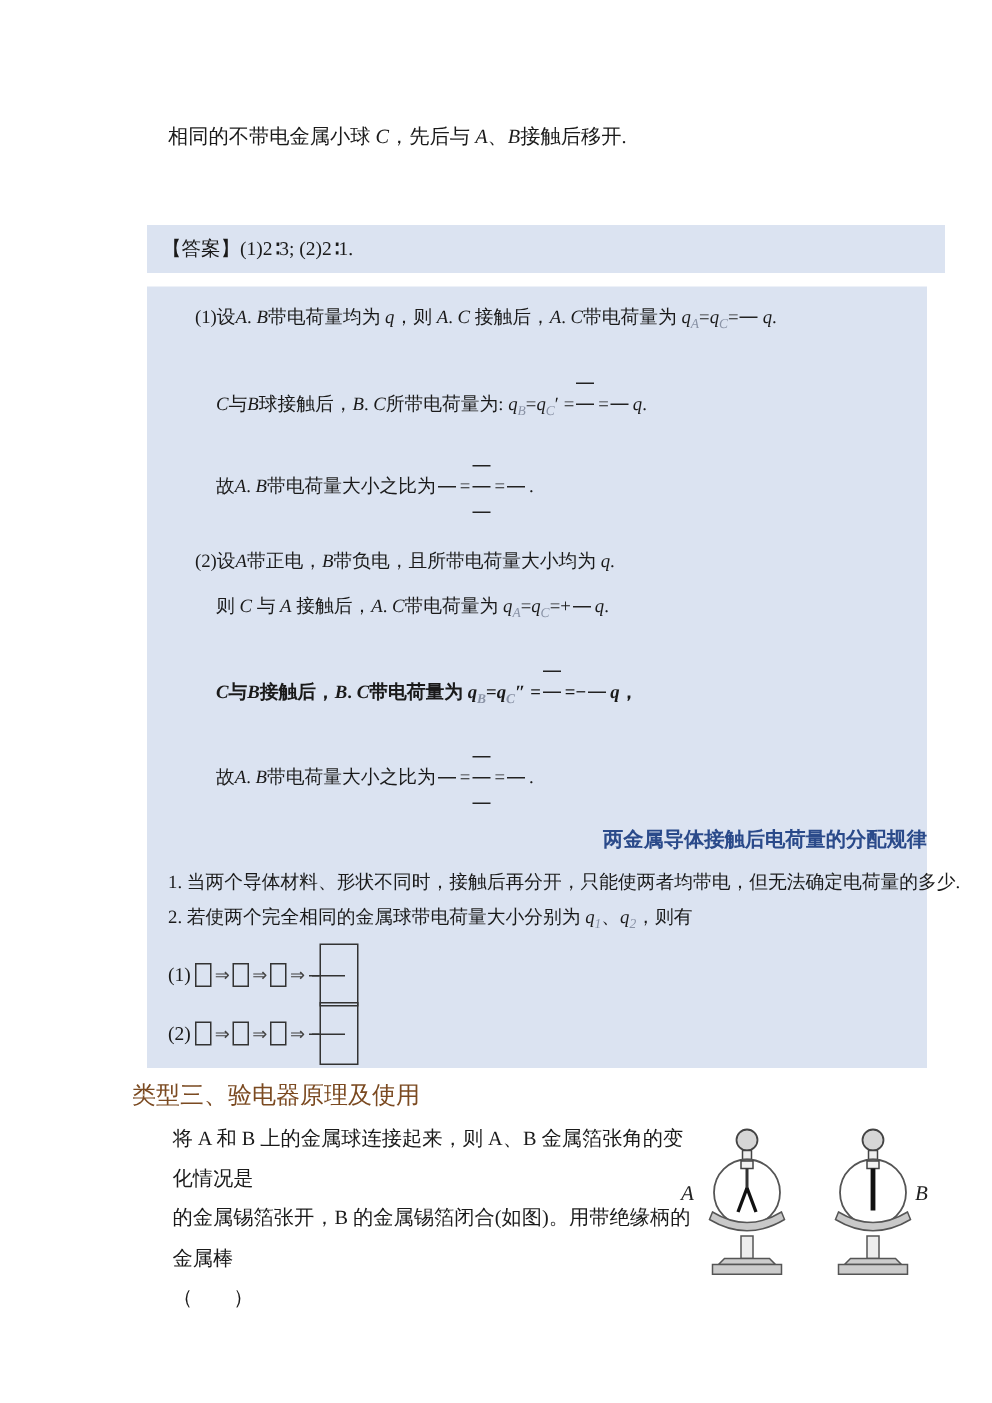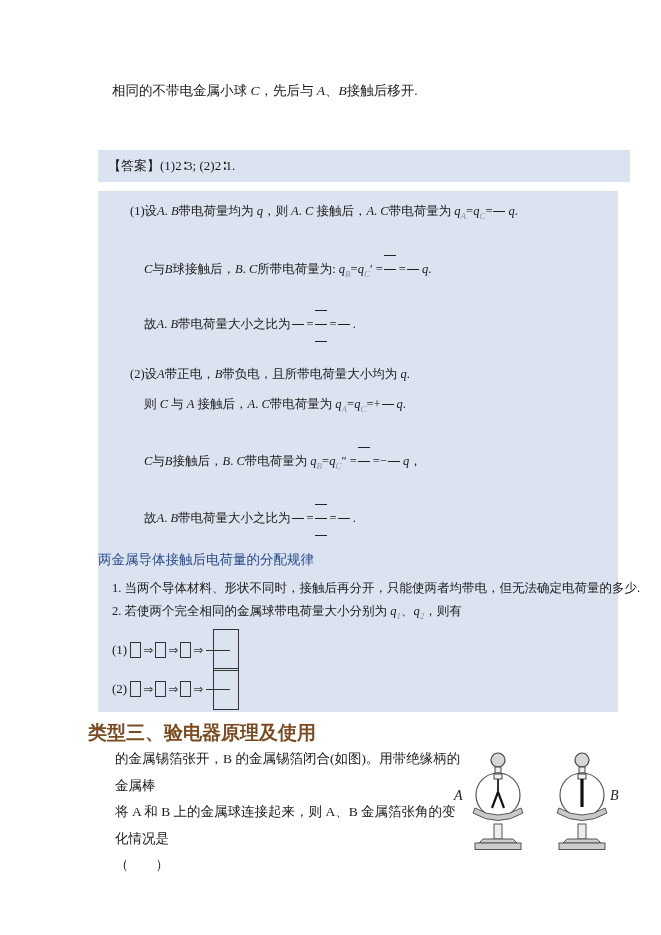--- a/index.html
+++ b/index.html
@@ -23,46 +23,46 @@
     font-size:13px;line-height:32px;padding-left:10px;box-sizing:border-box;}
   .answer-label{font-weight:normal;}
   
   .solution-box{left:98px;top:191px;width:520px;height:521px;background:var(--panel);font-size:12.5px;}
   .sol-line{position:absolute;white-space:nowrap;height:16px;line-height:16px;}
   .sl1{top:12px;left:32px;}
   .sl2{top:70px;left:46px;text-align:right;}
   .sl3{top:125px;left:46px;}
   .sl4{top:175px;left:32px;}
   .sl5{top:205px;left:46px;}
-  .sl6{top:262px;left:46px;}
+  .sl6{top:262px;left:46px;font-weight:bold;}
   .sl7{top:319px;left:46px;}
   .qv sub{font-size:9px;color:#8a93a6;font-style:italic;line-height:0;}
   .qv .vi{font-style:italic;}
   .dash{display:inline-block;width:16px;height:10px;position:relative;}
   .dash::after{content:"";position:absolute;left:1px;right:3px;bottom:3px;border-top:1.4px solid #222;}
   .dash.over::after{box-shadow:0 -14px 0 0 #222;}
   .dash.under::after{box-shadow:0 17px 0 0 #222;}
   .dash.over.under::after{box-shadow:0 -14px 0 0 #222,0 17px 0 0 #222;}
   
-  .rules-title{position:absolute;top:360px;left:0;width:100%;text-align:left;
-    font-weight:normal;color:var(--ruleTitle);font-size:13.5px;}
+  .rules-title{position:absolute;top:360px;left:0;width:100%;text-align:right;
+    font-weight:bold;color:var(--ruleTitle);font-size:13.5px;}
   .rule-item{position:absolute;left:14px;white-space:nowrap;font-size:12.5px;}
   .ri1{top:389px;}
   .ri2{top:412px;}
   .diag{position:absolute;left:14px;height:44px;display:flex;align-items:center;}
   .dg1{top:437px;}
   .dg2{top:476px;}
   .diag-label{font-size:13px;margin-right:2px;}
   .sbox{display:inline-block;width:9px;height:14px;border:1px solid #333;margin:0 1px;}
   .arrow{font-size:12px;font-family:"DejaVu Sans",sans-serif;color:#444;margin:0 1px;}
   .predash{display:inline-block;width:7px;border-top:1.3px solid #333;margin-left:2px;}
   .tbox{display:inline-block;width:24px;height:40px;border:1.4px solid #333;position:relative;}
   .tbox::after{content:"";position:absolute;left:-6px;right:8px;top:50%;border-top:1.3px solid #333;}
   
-  .type-heading{left:88px;top:720px;font-size:19px;font-weight:bold;color:var(--heading);}
+  .type-heading{left:88px;top:720px;font-size:16px;font-weight:normal;color:var(--heading);}
   .example{left:88px;top:746px;width:380px;font-size:13.5px;line-height:26.5px;}
   .example .cont{padding-left:27px;}
   .ex-num{font-size:9px;color:#999;vertical-align:-2px;}
   
   .scopes{left:450px;top:750px;width:205px;height:105px;}
   .scope-svg{display:inline-block;vertical-align:top;}
 </style>
 </head>
 <body>
 
@@ -107,22 +107,22 @@
       <span class="sbox"></span>
       <span class="arrow">⇒</span>
       <span class="predash"></span>
       <span class="tbox"></span>
     </div>
 </div>
 
 <div class="abs type-heading">类型三、验电器原理及使用</div>
 
 <div class="abs example">
+  <div class="cont">将 A 和 B 上的金属球连接起来，则 A、B 金属箔张角的变化情况是</div>
   <div class="cont">的金属锡箔张开，B 的金属锡箔闭合(如图)。用带绝缘柄的金属棒</div>
-  <div class="cont">将 A 和 B 上的金属球连接起来，则 A、B 金属箔张角的变化情况是</div>
   <div class="cont">（　　）</div>
 </div>
 
 <div class="abs scopes">
   <svg class="scope-svg" width="92" height="103" viewBox="0 0 92 103">
     <circle cx="48" cy="10" r="7" fill="#d6d6d6" stroke="#444" stroke-width="1.2"></circle>
     <rect x="45" y="17" width="6" height="6" fill="#eeeeee" stroke="#444" stroke-width="1"></rect>
     <circle cx="48" cy="45" r="22" fill="#ffffff" stroke="#555" stroke-width="1.2"></circle>
     <rect x="44" y="24" width="8" height="5" fill="#f2f2f2" stroke="#444" stroke-width="1"></rect>
     <line x1="48" y1="29" x2="48" y2="42" stroke="#333" stroke-width="2"></line>

